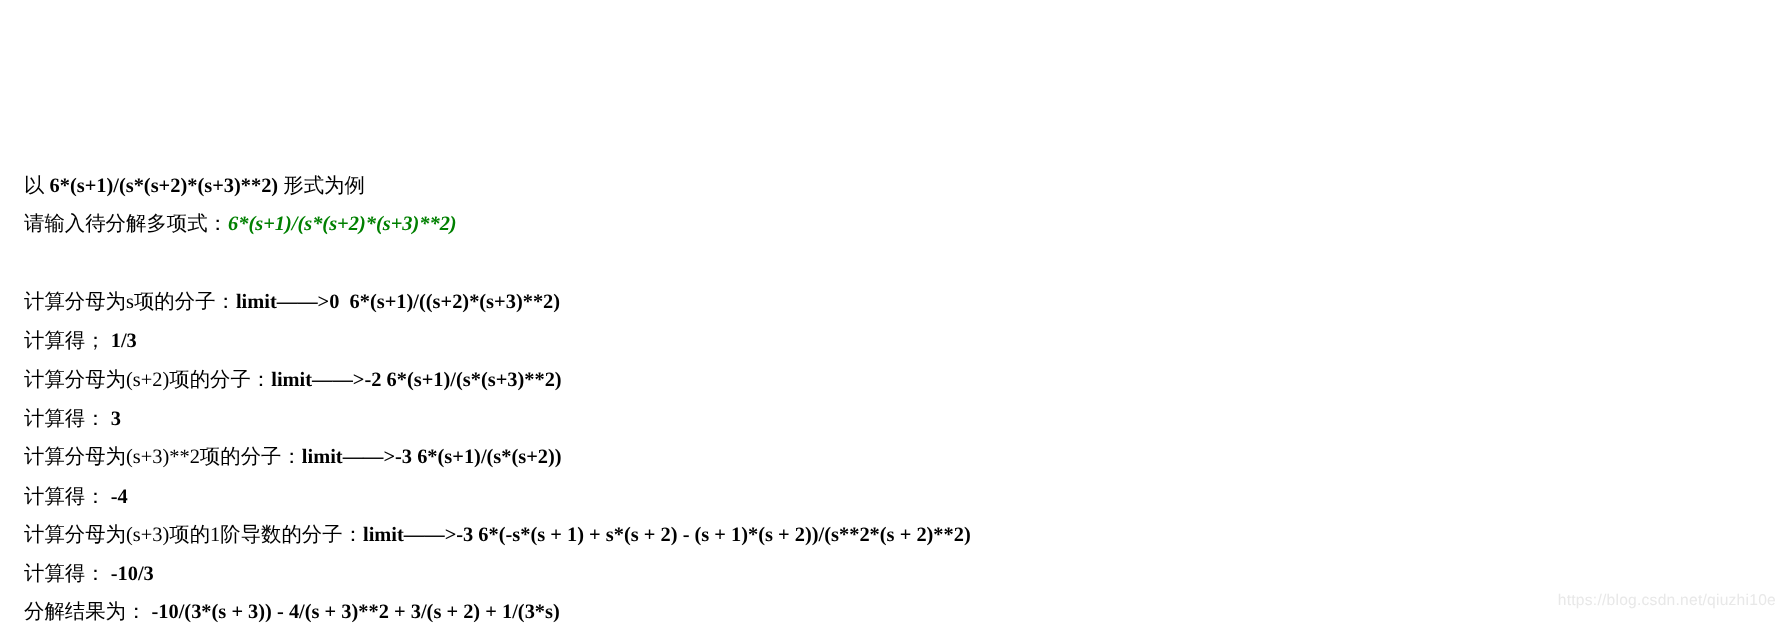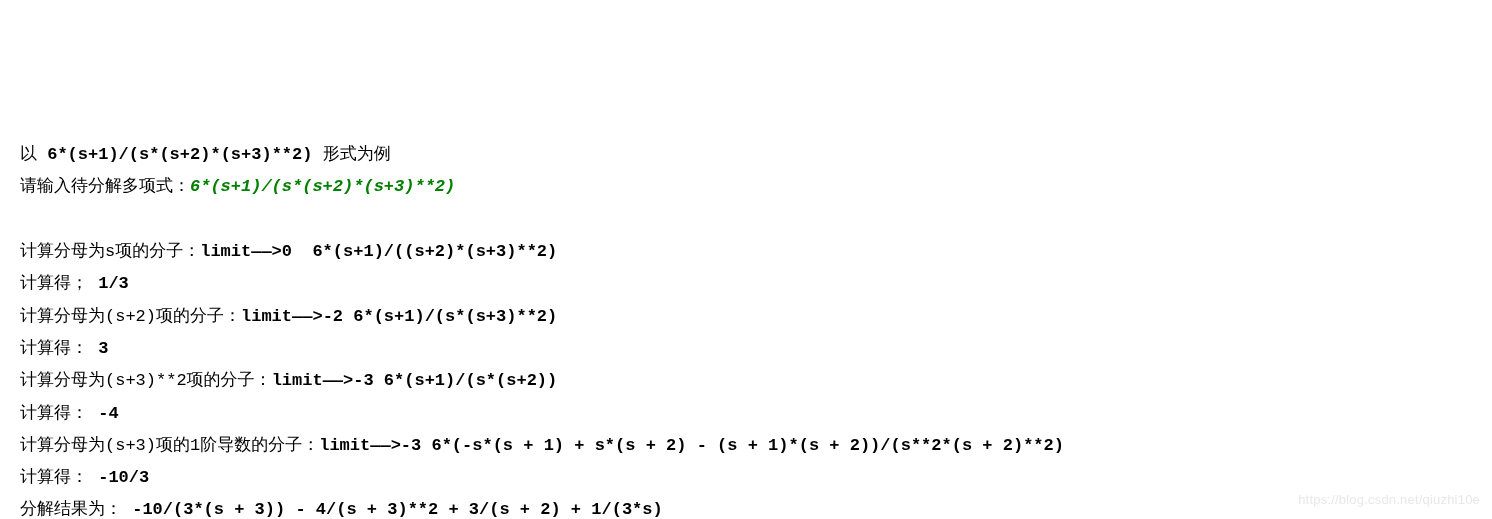--- a/index.html
+++ b/index.html
@@ -13,20 +13,21 @@
       font-size: 17px;
       line-height: 1.9;
       padding: 10px 20px;
       white-space: pre;
       position: relative;
       width: 1492px;
       height: 519px;
     }
     .line {
       display: block;
+      font-family: Liberation Serif, serif;
     }
     .green-italic {
       color: #008000;
       font-style: italic;
       font-weight: bold;
     }
     .bold {
       font-weight: bold;
     }
     .black {

